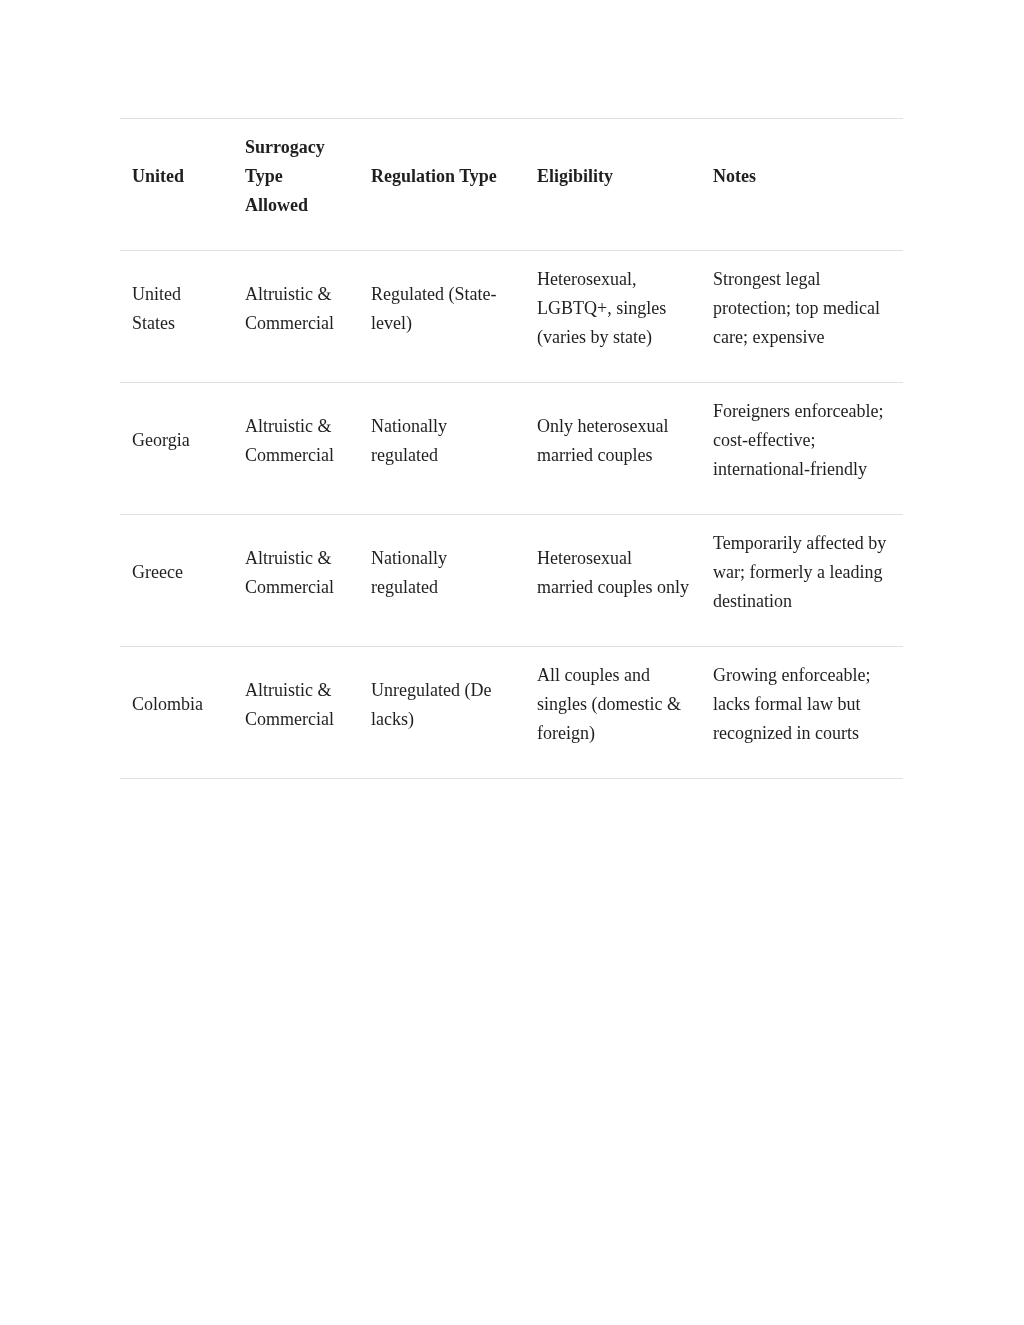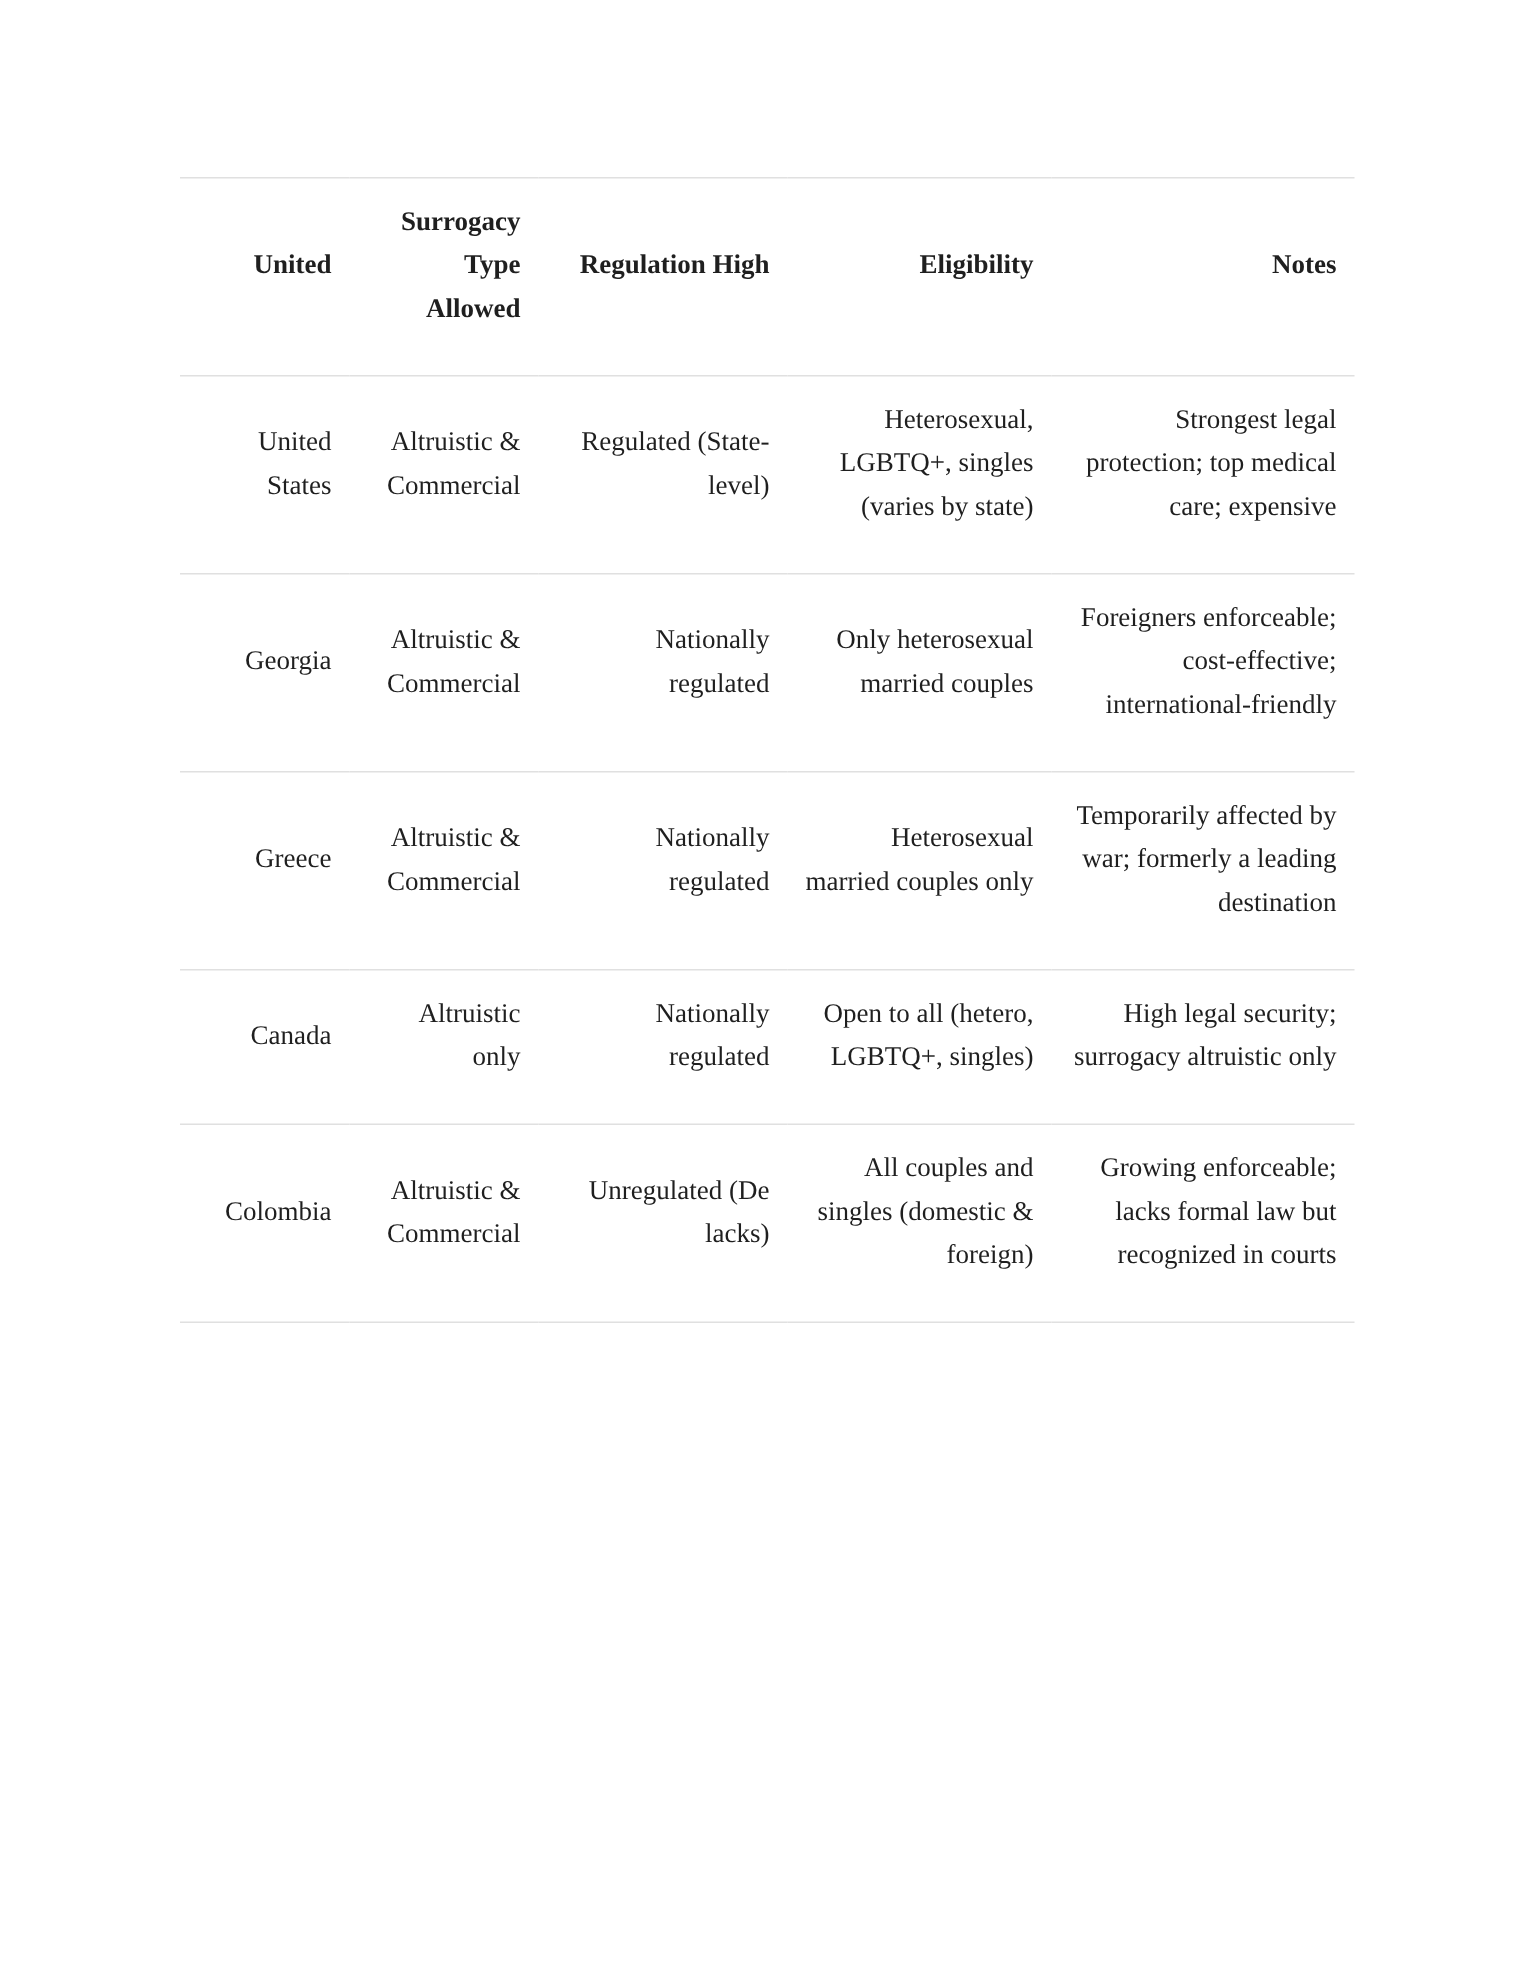--- a/index.html
+++ b/index.html
@@ -24,21 +24,21 @@
     width: 783px;
     border-collapse: collapse;
     table-layout: fixed;
     font-size: 18px;
     line-height: 29px;
     border-bottom: 1px solid #e0e0e0;
   }
   th, td {
     border-top: 1px solid #e0e0e0;
     vertical-align: middle;
-    text-align: right;
+    text-align: left;
     padding: 14px 12px;
     overflow-wrap: break-word;
   }
   th { font-weight: bold; }
   td { font-weight: normal; }
   .cell { margin: 0 0 16px 0; }
   col.c1 { width: 113px; }
   col.c2 { width: 126px; }
   col.c3 { width: 166px; }
   col.c4 { width: 176px; }
@@ -58,21 +58,21 @@
     </colgroup>
     <thead>
       <tr>
         <th>
             <div class="cell">United</div>
           </th>
         <th>
             <div class="cell">Surrogacy Type Allowed</div>
           </th>
         <th>
-            <div class="cell">Regulation High</div>
+            <div class="cell">Regulation Type</div>
           </th>
         <th>
             <div class="cell">Eligibility</div>
           </th>
         <th>
             <div class="cell">Notes</div>
           </th>
       </tr>
     </thead>
     <tbody>
@@ -122,37 +122,20 @@
           </td>
         <td>
             <div class="cell">Heterosexual married couples only</div>
           </td>
         <td>
             <div class="cell">Temporarily affected by war; formerly a leading destination</div>
           </td>
       </tr>
       <tr>
         <td>
-            <div class="cell">Canada</div>
-          </td>
-        <td>
-            <div class="cell">Altruistic only</div>
-          </td>
-        <td>
-            <div class="cell">Nationally regulated</div>
-          </td>
-        <td>
-            <div class="cell">Open to all (hetero, LGBTQ+, singles)</div>
-          </td>
-        <td>
-            <div class="cell">High legal security; surrogacy altruistic only</div>
-          </td>
-      </tr>
-      <tr>
-        <td>
             <div class="cell">Colombia</div>
           </td>
         <td>
             <div class="cell">Altruistic &amp; Commercial</div>
           </td>
         <td>
             <div class="cell">Unregulated (De lacks)</div>
           </td>
         <td>
             <div class="cell">All couples and singles (domestic &amp; foreign)</div>

